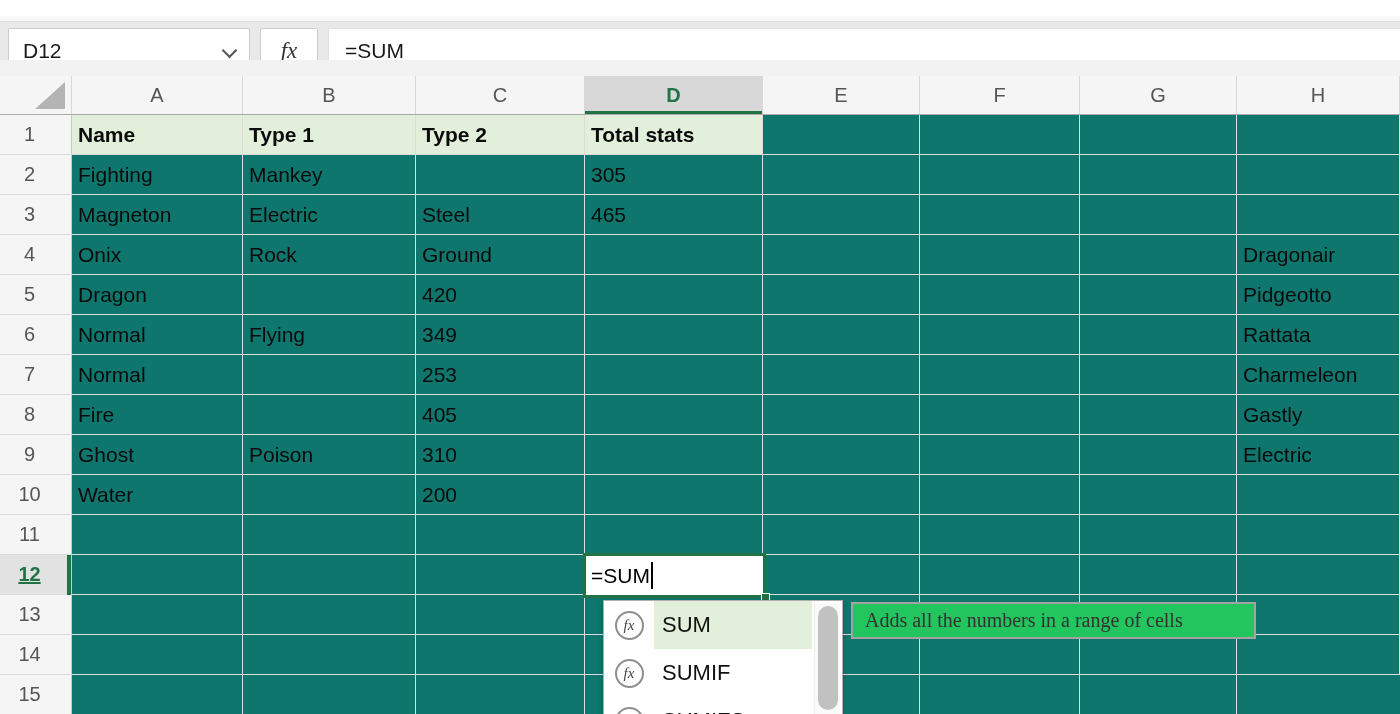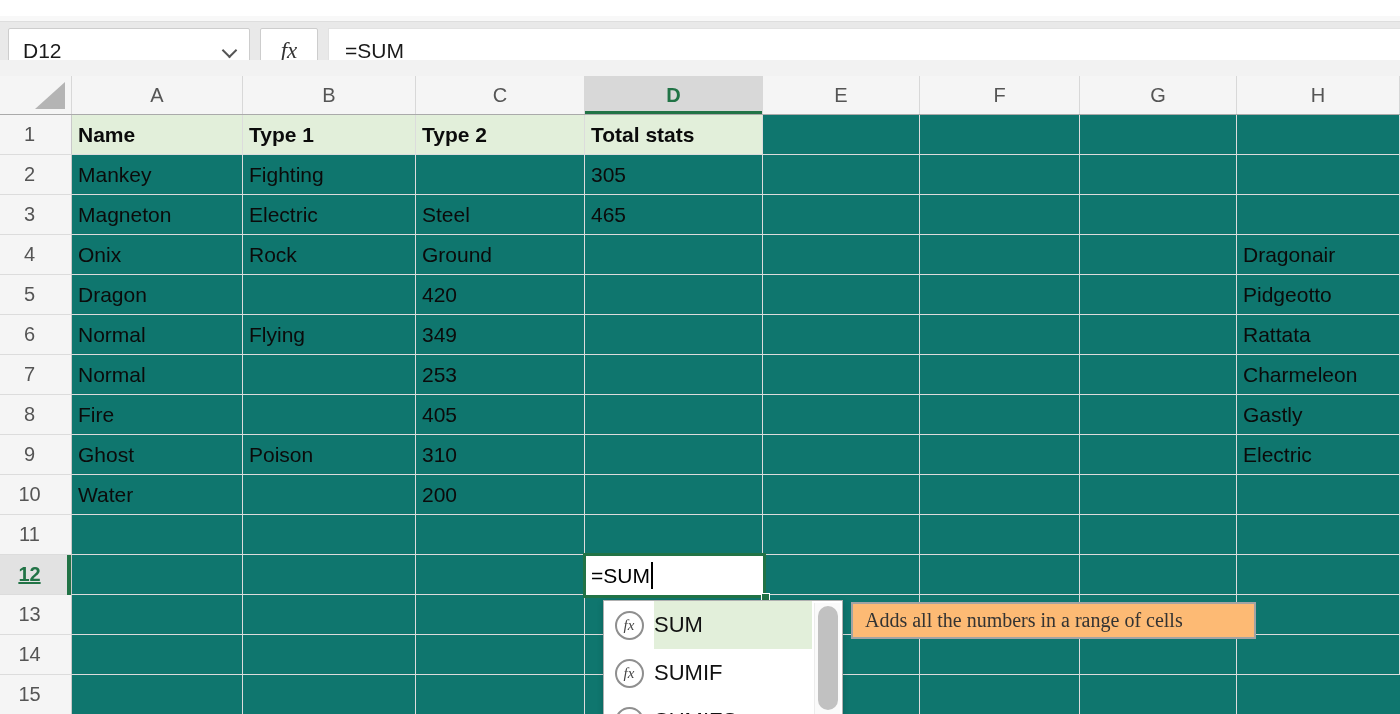--- a/index.html
+++ b/index.html
@@ -138,37 +138,37 @@
     width:50px; display:flex; align-items:center; justify-content:center;
     flex:0 0 50px; height:100%;
   }
   .fx-circle {
     width:29px; height:29px; border:2px solid #8f8f8f; border-radius:50%;
     display:flex; align-items:center; justify-content:center;
     font-family:"Liberation Serif", serif; font-style:italic;
     font-size:15px; color:#444; background:#fff;
   }
   .dd-label {
-    flex:1; height:100%; line-height:48px; 
+    flex:1; height:100%; line-height:48px; padding-left:8px;
     font-size:22px; color:#111; white-space:nowrap;
   }
   .dd-item.sel .dd-label { background:var(--fill-green); }
   .dd-scrollbar {
     position:absolute; top:2px; right:2px; bottom:2px; width:26px;
     background:#fafafa; border-left:1px solid #ececec;
   }
   .dd-thumb {
     position:absolute; top:3px; left:3px; width:20px; height:104px;
     background:#c1c1c1; border-radius:10px;
   }
 
   
   .tooltip {
     position:absolute; left:851px; top:602px; width:405px; height:37px;
-    background:#fdba74; border:2px solid #a3a3a3; z-index:6;
+    background:#22c55e; border:2px solid #a3a3a3; z-index:6;
     display:flex; align-items:center; padding:0 12px;
     font-family:"Liberation Serif", serif; font-size:20px; color:#333;
     white-space:nowrap;
   }
 </style>
 </head>
 <body>
 
 <div id="app">
 
@@ -270,22 +270,22 @@
 
   <div class="grid" id="grid">
       <div class="cell hdr">Name</div>
       <div class="cell hdr">Type 1</div>
       <div class="cell hdr">Type 2</div>
       <div class="cell hdr">Total stats</div>
       <div class="cell"></div>
       <div class="cell"></div>
       <div class="cell"></div>
       <div class="cell"></div>
+      <div class="cell">Fighting</div>
       <div class="cell">Mankey</div>
-      <div class="cell">Fighting</div>
       <div class="cell"></div>
       <div class="cell">305</div>
       <div class="cell"></div>
       <div class="cell"></div>
       <div class="cell"></div>
       <div class="cell"></div>
       <div class="cell">Magneton</div>
       <div class="cell">Electric</div>
       <div class="cell">Steel</div>
       <div class="cell">465</div>

